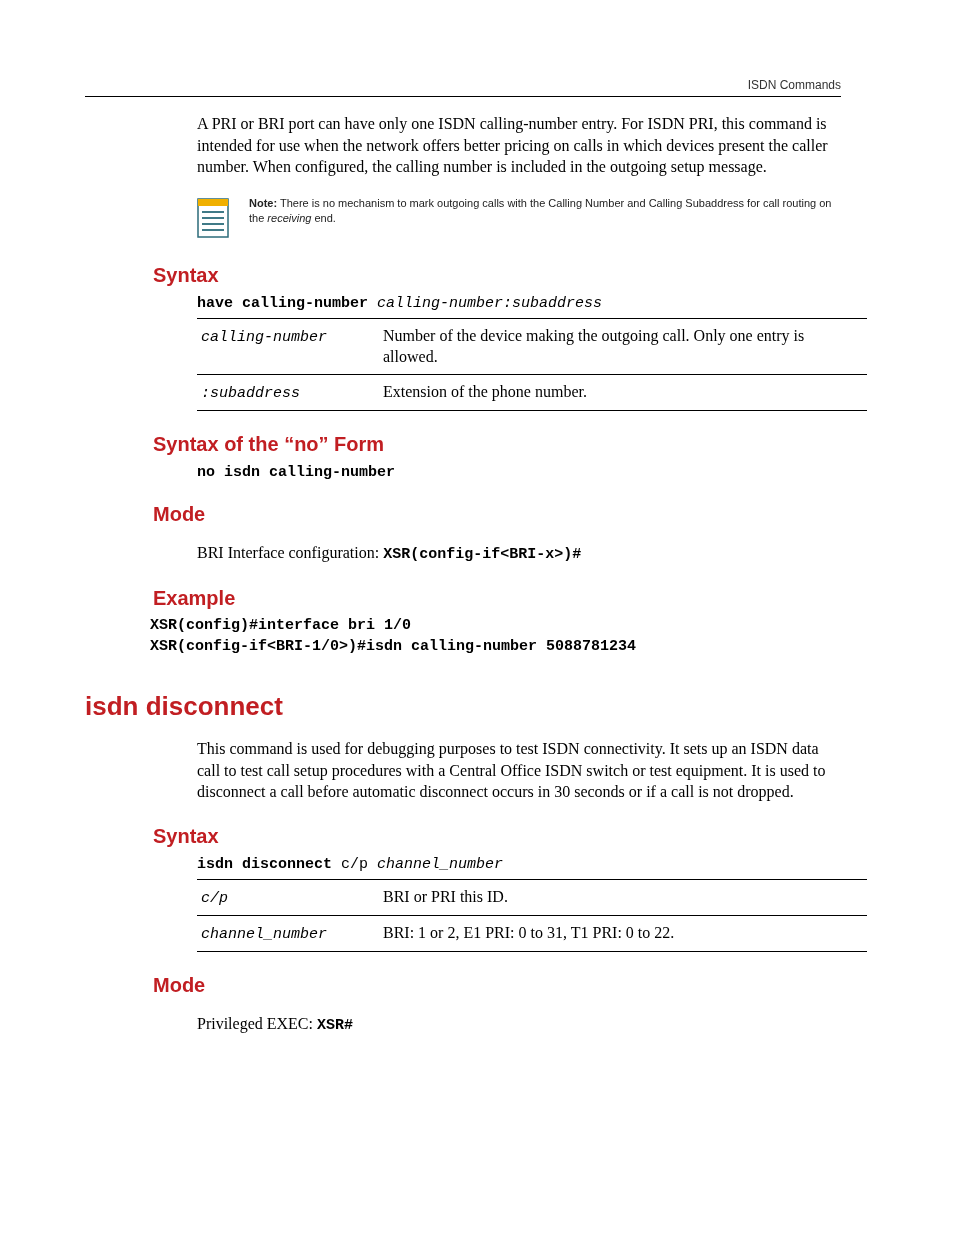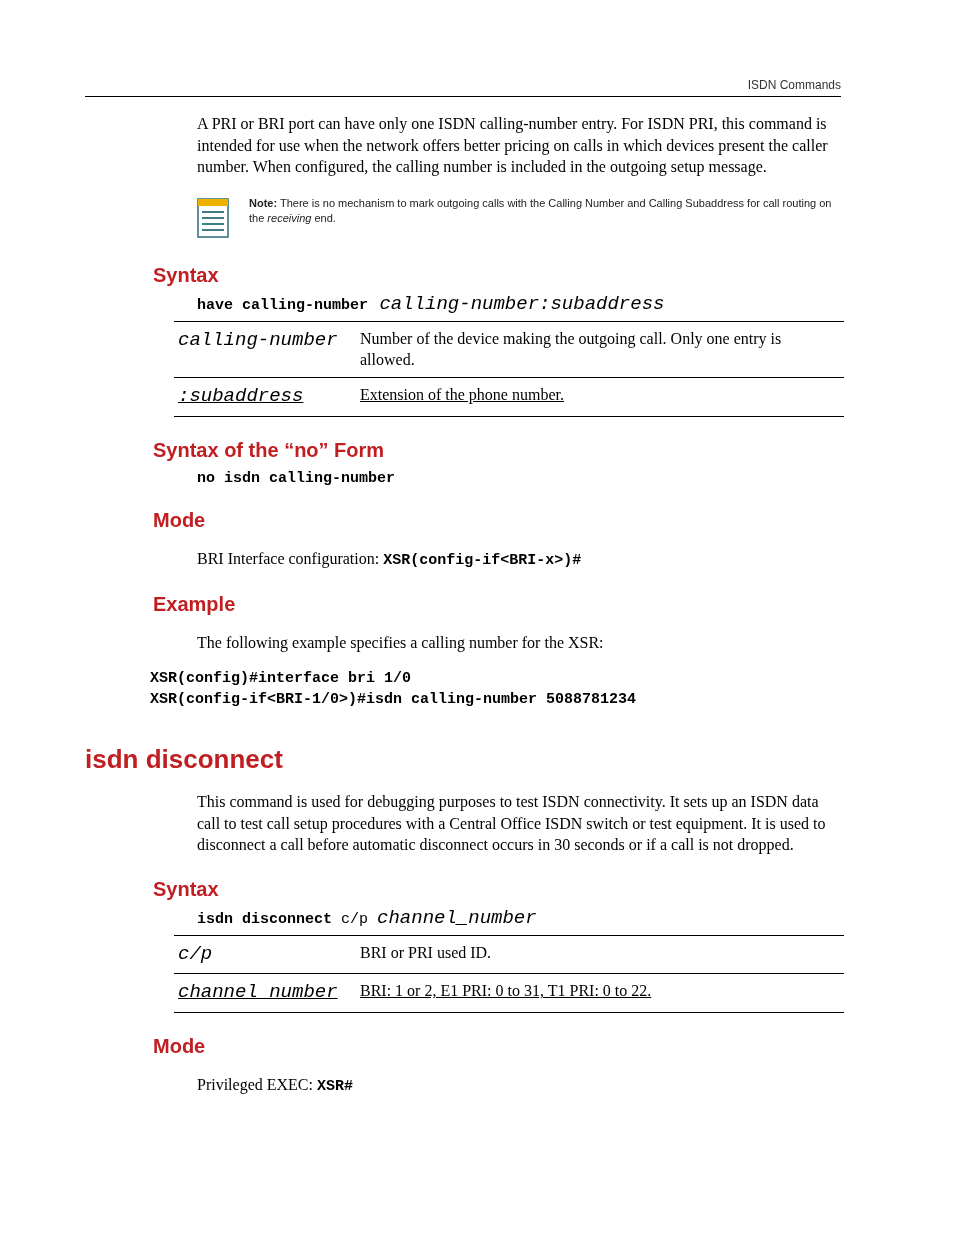--- a/index.html
+++ b/index.html
@@ -57,39 +57,39 @@
   }
   h1.cmd {
     font-family: Arial, Helvetica, sans-serif;
     font-weight: bold;
     color: #c11e22;
     font-size: 26px;
     margin: 34px 0 10px 0;
   }
   .mono { font-family: "Courier New", Courier, monospace; font-size: 15px; }
   .mono-bold { font-family: "Courier New", Courier, monospace; font-weight: bold; font-size: 15px; }
-  .mono-ital { font-family: "Courier New", Courier, monospace; font-style: italic; font-size: 19px; }
+  .mono-ital { font-family: "Courier New", Courier, monospace; font-style: italic; font-size: 15px; }
   .syntax-line {
     margin-left: 112px;
     margin-top: 4px;
     margin-bottom: 6px;
   }
   table.params {
-    margin-left: 89px;
+    margin-left: 112px;
     width: 670px;
     border-collapse: collapse;
     font-size: 16px;
   }
   table.params td {
     border-top: 1px solid #000;
     vertical-align: top;
     padding: 6px 8px 6px 4px;
     line-height: 1.35;
   }
-  table.params tr.last td { border-bottom: 1px solid #000; text-decoration: underline; }
+  table.params tr.last td { border-bottom: 1px solid #000; }
   table.params td.key { width: 170px; }
   .code-block {
     margin-left: 65px;
     margin-top: 6px;
     font-family: "Courier New", Courier, monospace;
     font-weight: bold;
     font-size: 15px;
     white-space: pre;
     line-height: 1.35;
   }
@@ -142,37 +142,36 @@
   <div class="syntax-line">
     <span class="mono-bold">no isdn calling-number</span>
   </div>
 
   <h2 class="section">Mode</h2>
   <p class="body-block">
     <span>BRI Interface configuration: </span><span class="mono-bold">XSR(config-if&lt;BRI-x&gt;)#</span>
   </p>
 
   <h2 class="section">Example</h2>
-  <p class="body-block">The following example specifies a calling number for the XSR:</p>
   <div class="code-block">XSR(config)#interface bri 1/0
 XSR(config-if&lt;BRI-1/0&gt;)#isdn calling-number 5088781234</div>
 
   <h1 class="cmd">isdn disconnect</h1>
   <p class="body-block">This command is used for debugging purposes to test ISDN connectivity. It sets up an ISDN data call to test call setup procedures with a Central Office ISDN switch or test equipment. It is used to disconnect a call before automatic disconnect occurs in 30 seconds or if a call is not dropped.</p>
 
 
   <h2 class="section">Syntax</h2>
   <div class="syntax-line">
     <span class="mono-bold">isdn disconnect</span><span class="mono"> c/p </span><span class="mono-ital">channel_number</span>
   </div>
   <table class="params">
     <tbody>
         <tr>
       <td class="key"><span class="mono-ital">c/p</span></td>
-      <td>BRI or PRI used ID.</td>
+      <td>BRI or PRI this ID.</td>
     </tr>
     <tr class="last">
       <td class="key"><span class="mono-ital">channel_number</span></td>
       <td>BRI: 1 or 2, E1 PRI: 0 to 31, T1 PRI: 0 to 22.</td>
     </tr>
   </tbody>
     </table>
 
   <h2 class="section">Mode</h2>
   <p class="body-block">

